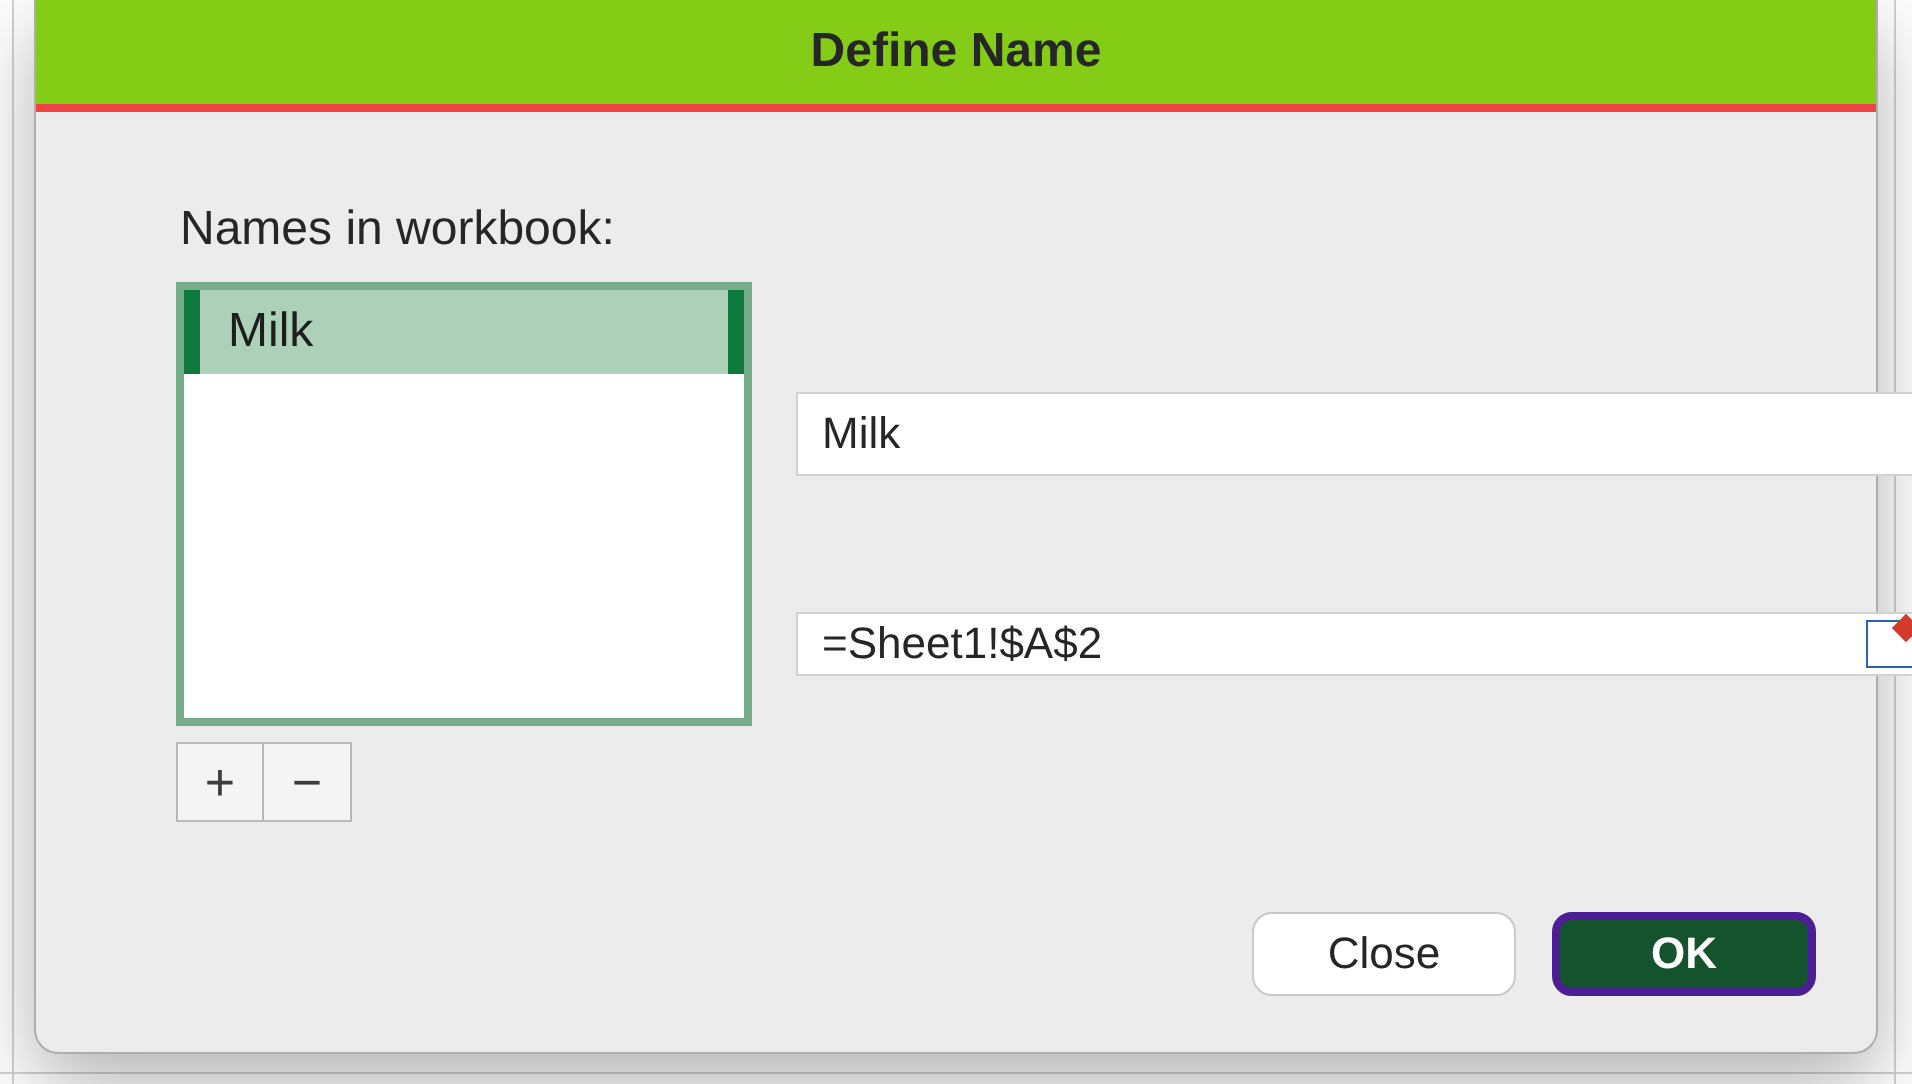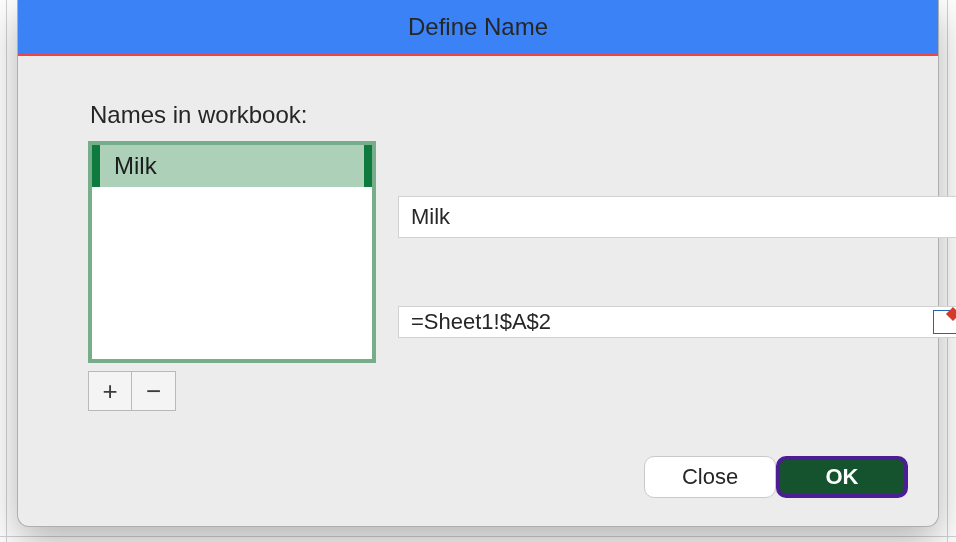--- a/index.html
+++ b/index.html
@@ -30,25 +30,25 @@
       border-top: none;
       border-bottom-left-radius: 12px;
       border-bottom-right-radius: 12px;
       box-shadow: 0 15px 40px rgba(0,0,0,0.3);
     }
     .titlebar {
       height: 56px;
       display: flex;
       align-items: center;
       justify-content: center;
-      font-weight: 400;
-      font-size: 24px;
-      color: #262626;
-      border-bottom: 2px solid #ef4444;
-      background: #3b82f6;
+      font-weight: 700;
+      font-size: 24px;
+      color: #262626;
+      border-bottom: 4px solid #ef4444;
+      background: #84cc16;
     }
     .content {
       position: relative;
       padding: 40px 30px 0 30px;
       margin-left: 42px;
     }
     .label {
       color: #262626;
       margin-bottom: 10px;
     }
@@ -146,20 +146,21 @@
       right: -2px; top: -2px;
       width: 10px; height: 10px;
       background: #d33a2a;
       transform: rotate(45deg);
     }
 
     .footer {
       position: absolute;
       right: 30px; bottom: 28px;
       display: flex;
+      gap: 18px;
     }
     .btn {
       height: 42px;
       padding: 0 30px;
       border-radius: 10px;
       font-size: 22px;
       display: flex; align-items: center; justify-content: center;
       cursor: pointer;
       user-select: none;
     }

